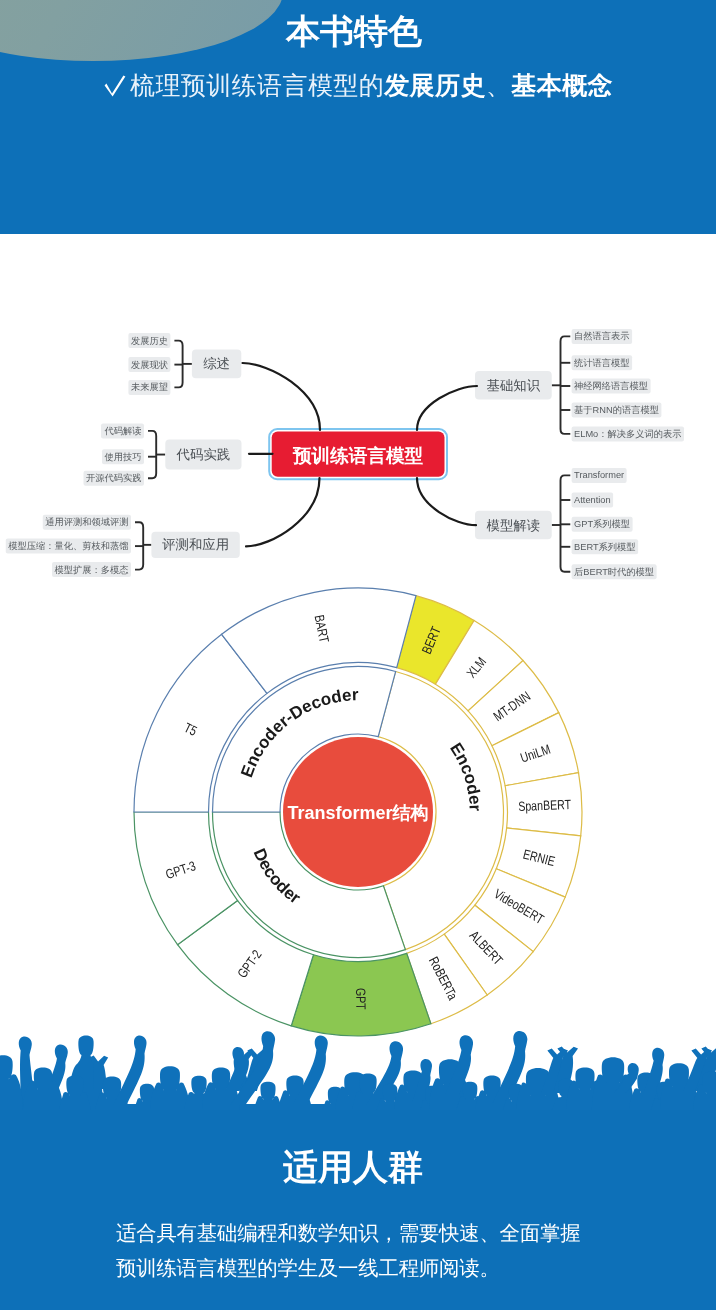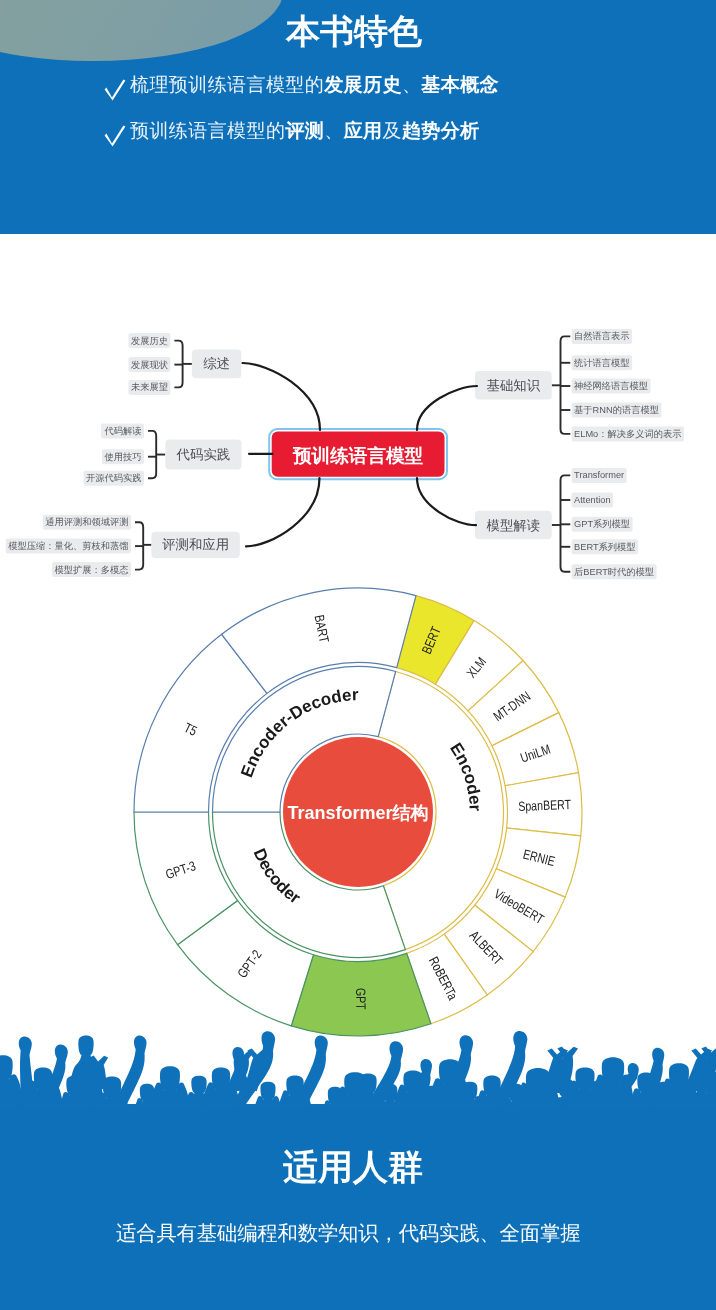--- a/index.html
+++ b/index.html
@@ -8,21 +8,21 @@
   .page{position:relative;width:716px;height:1310px;overflow:hidden;background:#fff;}
 
   
   .hero{position:absolute;left:0;top:0;width:716px;height:234px;background:#0d70b8;overflow:hidden;}
   .hero-ellipse{position:absolute;left:-97px;top:-78px;width:380px;height:139px;
                 border-radius:50%;
                 background:linear-gradient(120deg,#87a29d 0%,#82a0a1 45%,#789ca8 100%);}
   .hero-title{position:absolute;left:-4px;top:11px;width:716px;text-align:center;color:#ffffff;
               font-size:34px;font-weight:700;letter-spacing:0px;line-height:40px;}
   .hero-list{position:absolute;left:104px;top:72px;}
-  .hero-item{display:flex;align-items:flex-end;color:#e9f2fa;font-size:19px;
+  .hero-item{display:flex;align-items:flex-start;color:#e9f2fa;font-size:25px;
              line-height:26px;margin-bottom:20px;white-space:nowrap;letter-spacing:0.42px;}
   .hero-item .chk{display:inline-block;width:22px;height:22px;position:relative;top:3px;
                 flex:0 0 26px;}
   .hero-item .chk svg{display:block;}
   .hero-item b{font-weight:700;color:#ffffff;}
 
   
   .arch-title{position:absolute;left:0;top:265px;width:716px;text-align:center;color:#1568b4;
               font-size:33px;font-weight:700;letter-spacing:0px;line-height:38px;}
   #mindmap{position:absolute;left:0;top:0;}
@@ -48,28 +48,20 @@
   </div>
   <div class="hero-title">本书特色</div>
   <div class="hero-list" id="hero-list">
       <div class="hero-item">
         <span class="chk" title="√">
           <svg width="22" height="22" viewBox="0 0 22 22">
             <path d="M0.6 10.4 L2.4 8.6 L8.0 18.6 L19.4 0.6 L21.4 1.6 L8.6 21.6 Z" fill="#ffffff"></path>
           </svg>
         </span>
         <span><span>梳理预训练语言模型的</span><b>发展历史</b><span>、</span><b>基本概念</b></span>
-      </div>
-      <div class="hero-item">
-        <span class="chk" title="√">
-          <svg width="22" height="22" viewBox="0 0 22 22">
-            <path d="M0.6 10.4 L2.4 8.6 L8.0 18.6 L19.4 0.6 L21.4 1.6 L8.6 21.6 Z" fill="#ffffff"></path>
-          </svg>
-        </span>
-        <span><span>预训练语言模型的</span><b>评测</b><span>、</span><b>应用</b><span>及</span><b>趋势分析</b></span>
       </div>
     </div>
 
 
   <svg id="mindmap" width="716" height="1310">
       <path d="M 174.4 340.6 L 178.6 340.6 Q 182.6 340.6 182.6 345.6 L 182.6 382.4 Q 182.6 387.4 178.6 387.4 L 174.4 387.4" fill="none" stroke="#2b2b2b" stroke-width="1.9"></path>
       <line x1="182.6" y1="363.90000000000003" x2="191.9" y2="363.90000000000003" stroke="#2b2b2b" stroke-width="1.9"></line>
       <rect y="333.1" height="15" rx="2" fill="#e9ebed" x="128.39999389648438" width="42"></rect>
       <text x="167.9" y="340.6" text-anchor="end" dominant-baseline="central" font-size="9.25" fill="#555a5e" font-family="&quot;Liberation Sans&quot;,&quot;DejaVu Sans&quot;,sans-serif">发展历史</text>
       <line x1="182.6" y1="364.6" x2="174.4" y2="364.6" stroke="#2b2b2b" stroke-width="1.9"></line>
@@ -271,15 +263,16 @@
       <path d="M 629 85 C 629.34 78 632.4 69 634.525 64 C 639.115 60.5 640.39 69.5 640.9 67 C 637.16 66 636.99 54 637.585 52.4 C 638.18 46 653.82 46 654.415 52.4 C 655.01 54 654.84 66 651.1 67 C 651.61 69.5 652.885 60.5 657.475 64 C 659.6 69 662.66 78 663 85 Z" fill="#0f71ba"></path>
       <path d="M 641.3802 74 C 649.1826 52.5 652.5838 40.5 653.66704 35.7792 C 651.31648 30.3984 651.54304 24.4512 655.96096 23.0352 C 660.2656 21.67584 665.02336 25.75392 664.2304 30.73824 C 663.77728 34.47648 662.8144 37.4784 662.49344 40.0272 C 663.69704 46.5 661.49944 54.5 654.6198 74 Z" fill="#0f71ba"></path>
       <path d="M 650 85 C 650.28 88 652.8 79 654.55 74 C 658.33 70.5 659.38 76.6 659.8 74.1 C 656.72 73.1 656.58 62.5 657.07 61.06 C 657.56 55.3 670.44 55.3 670.93 61.06 C 671.42 62.5 671.28 73.1 668.2 74.1 C 668.62 76.6 669.67 70.5 673.45 74 C 675.2 79 677.72 88 678 85 Z" fill="#0f71ba"></path>
       <path d="M 660 85 C 660.38 68 663.8 59 665.77 54 C 671.062 50.5 672.532 64.3 673.12 61.8 C 668.808 60.8 668.612 46 669.298 44.08 C 669.984 36.4 688.016 36.4 688.702 44.08 C 689.388 46 689.192 60.8 684.88 61.8 C 685.468 64.3 686.938 50.5 692.23 54 C 694.2 59 697.62 68 698 85 Z" fill="#0f71ba"></path>
       <path d="M 683.169 66 C 692.1899999999999 47 696.204 33 697.3632 33 L 691.3625000000001 25.4 L 695.744 23.4 L 701.0892 29.6 L 707.7293 23.7 L 712.0257 25.6 L 706.6368 33 C 708.003 41 705.231 49 696.831 66 Z" fill="#0f71ba"></path>
       <path d="M 695.169 66 C 702.79 46 706.204 32 707.3632 31 L 701.3625000000001 23.4 L 705.744 21.4 L 711.0892 27.6 L 717.7293 21.7 L 722.0257 23.6 L 716.6368 31 C 718.003 40 715.831 48 708.831 66 Z" fill="#0f71ba"></path>
       <path d="M 693 85 C 693.38 74 696.8 65 699.31 60 C 704.386 56.5 705.796 70.4 706.36 67.9 C 702.224 66.9 702.036 53.5 702.694 51.74 C 703.352 44.7 720.648 44.7 721.306 51.74 C 721.964 53.5 721.776 66.9 717.64 67.9 C 718.204 70.4 719.614 56.5 724.69 60 C 727.2 65 730.62 74 731 85 Z" fill="#0f71ba"></path>
     </svg>
   <div class="bottom-title">适用人群</div>
   <div class="bottom-text">
-    <div>适合具有基础编程和数学知识，代码实践、全面掌握</div>
+    <div>适合具有基础编程和数学知识，需要快速、全面掌握</div>
+    <div>预训练语言模型的学生及一线工程师阅读。</div>
   </div>
 </div>
 
 </body></html>

